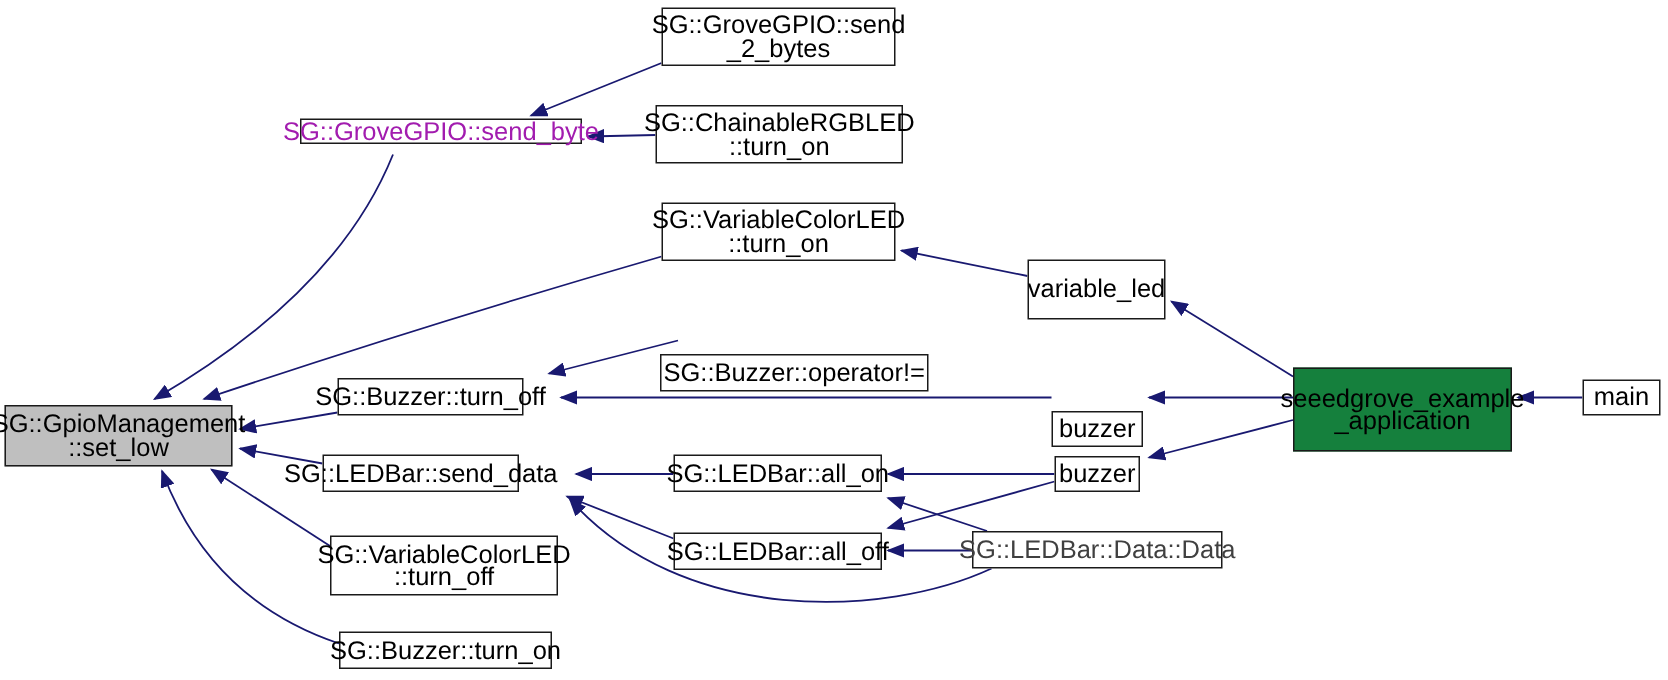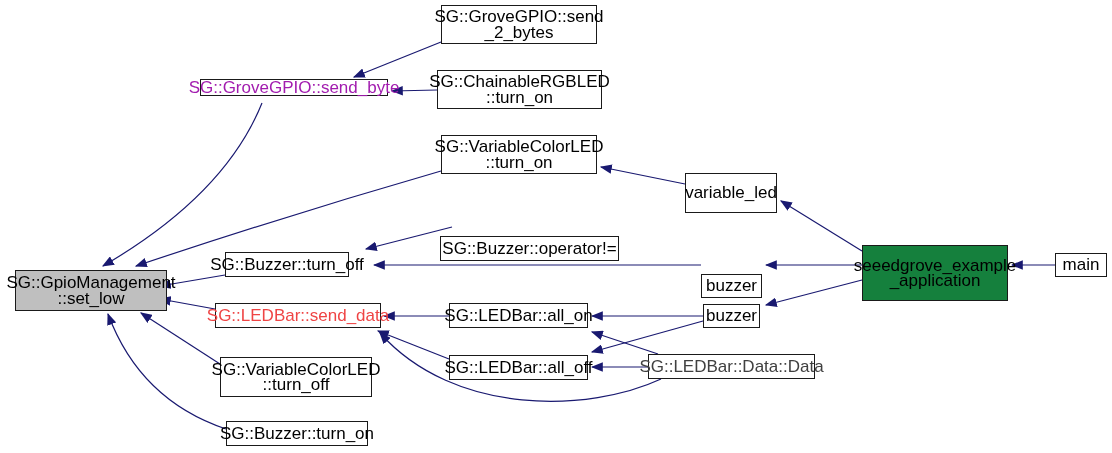--- a/index.html
+++ b/index.html
@@ -58,32 +58,32 @@
     <path class="edge" d="M658,354 L592,332" marker-end="url(#arrow)" stroke="#191970"></path>
     <path class="edge" d="M648,367 L592,367" marker-end="url(#arrow)" stroke="#191970"></path>
     <path class="edge" d="M862,251 L781,201" marker-end="url(#arrow)" stroke="#191970"></path>
     <path class="edge" d="M862,265 L766,265" marker-end="url(#arrow)" stroke="#191970"></path>
     <path class="edge" d="M862,280 L766,305" marker-end="url(#arrow)" stroke="#191970"></path>
     <path class="edge" d="M1055,265 L1012,265" marker-end="url(#arrow)" stroke="#191970"></path>
     <path class="edge" d="M220,364 L141,313" marker-end="url(#arrow)" stroke="#191970"></path>
     <path class="edge" d="M226,429 Q140,400 108,314" marker-end="url(#arrow)" stroke="#191970"></path>
   </svg>
 
-  <div class="node highlight" style="left: 3px; top: 270px; width: 152px; height: 41px; border-color: rgb(26, 26, 26); color: rgb(0, 0, 0); background: rgb(191, 191, 191); margin-left: 12px;">SG::GpioManagement
+  <div class="node highlight" style="left: 3px; top: 270px; width: 152px; height: 41px; border-color: rgb(26, 26, 26); color: rgb(0, 0, 0); background: rgb(191, 191, 191);">SG::GpioManagement
 ::set_low</div>
   <div class="node" style="left: 200px; top: 79px; width: 188px; height: 17px; border-color: rgb(26, 26, 26); color: #a21caf; background: rgb(255, 255, 255);">SG::GroveGPIO::send_byte</div>
   <div class="node" style="left: 441px; top: 5px; width: 156px; height: 39px; border-color: rgb(26, 26, 26); color: rgb(0, 0, 0); background: rgb(255, 255, 255);">SG::GroveGPIO::send
 _2_bytes</div>
   <div class="node" style="left: 437px; top: 70px; width: 165px; height: 39px; border-color: rgb(26, 26, 26); color: rgb(0, 0, 0); background: rgb(255, 255, 255);">SG::ChainableRGBLED
 ::turn_on</div>
   <div class="node" style="left: 441px; top: 135px; width: 156px; height: 39px; border-color: rgb(26, 26, 26); color: rgb(0, 0, 0); background: rgb(255, 255, 255);">SG::VariableColorLED
 ::turn_on</div>
   <div class="node" style="left: 440px; top: 202px; width: 179px; height: 25px; border-color: rgb(26, 26, 26); color: rgb(0, 0, 0); background: rgb(255, 255, 255); margin-top: 34px;">SG::Buzzer::operator!=</div>
   <div class="node" style="left: 225px; top: 252px; width: 124px; height: 25px; border-color: rgb(26, 26, 26); color: rgb(0, 0, 0); background: rgb(255, 255, 255);">SG::Buzzer::turn_off</div>
-  <div class="node" style="left: 215px; top: 303px; width: 166px; height: 25px; border-color: rgb(26, 26, 26); color: #ef4444; background: rgb(255, 255, 255);">SG::LEDBar::send_data</div>
+  <div class="node" style="left: 215px; top: 303px; width: 131px; height: 25px; border-color: rgb(26, 26, 26); color: #000000; background: rgb(255, 255, 255);">SG::LEDBar::send_data</div>
   <div class="node" style="left: 449px; top: 355px; width: 139px; height: 25px; border-color: rgb(26, 26, 26); color: rgb(0, 0, 0); background: rgb(255, 255, 255);">SG::LEDBar::all_off</div>
   <div class="node" style="left: 449px; top: 303px; width: 139px; height: 25px; border-color: rgb(26, 26, 26); color: rgb(0, 0, 0); background: rgb(255, 255, 255);">SG::LEDBar::all_on</div>
   <div class="node" style="left: 220px; top: 357px; width: 152px; height: 40px; border-color: rgb(26, 26, 26); color: rgb(0, 0, 0); background: rgb(255, 255, 255);">SG::VariableColorLED
 ::turn_off</div>
   <div class="node" style="left: 226px; top: 421px; width: 142px; height: 25px; border-color: rgb(26, 26, 26); color: rgb(0, 0, 0); background: rgb(255, 255, 255);">SG::Buzzer::turn_on</div>
   <div class="node" style="left: 685px; top: 173px; width: 92px; height: 40px; border-color: rgb(26, 26, 26); color: rgb(0, 0, 0); background: rgb(255, 255, 255);">variable_led</div>
   <div class="node" style="left: 701px; top: 253px; width: 61px; height: 24px; border-color: rgb(26, 26, 26); color: rgb(0, 0, 0); background: rgb(255, 255, 255); margin-top: 21px;">buzzer</div>
   <div class="node" style="left: 703px; top: 304px; width: 57px; height: 24px; border-color: rgb(26, 26, 26); color: rgb(0, 0, 0); background: rgb(255, 255, 255);">buzzer</div>
   <div class="node" style="left: 648px; top: 354px; width: 167px; height: 25px; border-color: rgb(26, 26, 26); color: #404040; background: rgb(255, 255, 255);">SG::LEDBar::Data::Data</div>
   <div class="node" style="left: 862px; top: 245px; width: 146px; height: 56px; border-color: rgb(26, 26, 26); color: rgb(0, 0, 0); background: #15803d;">seeedgrove_example

